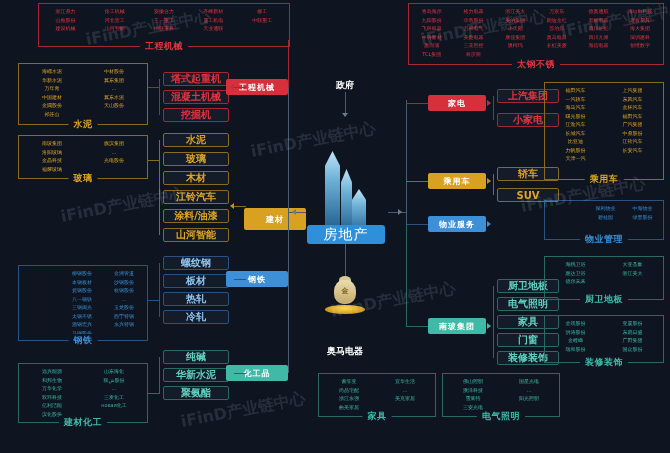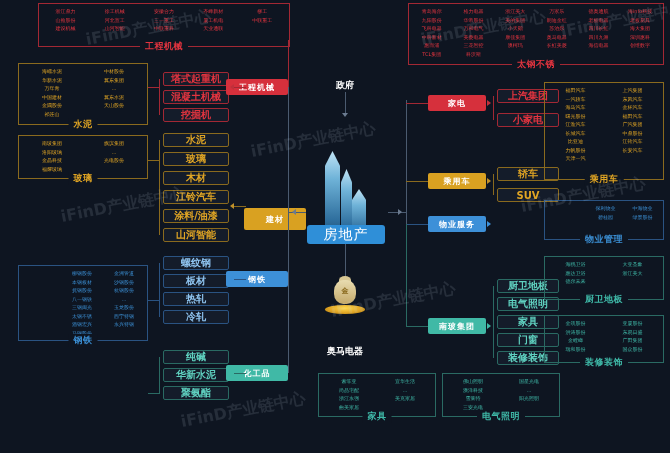--- a/index.html
+++ b/index.html
@@ -246,20 +246,36 @@
         <div class="gitem" style="width: 50%;">玉龙股份</div>
         <div class="gitem" style="width: 50%;">太钢不锈</div>
         <div class="gitem" style="width: 50%;">西宁特钢</div>
         <div class="gitem" style="width: 50%;">酒钢宏兴</div>
         <div class="gitem" style="width: 50%;">永兴特钢</div>
         <div class="gitem" style="width: 50%;">马钢股份</div>
       </div>
     <div class="gtitle">钢铁</div>
   </div>
 
+  <div class="grp t-teal" style="left:18px; top:363px; width:130px; height:60px;">
+    <div class="gbody" id="chm-body">
+        <div class="gitem" style="width: 50%;">远兴能源</div>
+        <div class="gitem" style="width: 50%;">山东海化</div>
+        <div class="gitem" style="width: 50%;">和邦生物</div>
+        <div class="gitem" style="width: 50%;">联ش股份</div>
+        <div class="gitem" style="width: 50%;">万华化学</div>
+        <div class="gitem" style="width: 50%;">...</div>
+        <div class="gitem" style="width: 50%;">双环科技</div>
+        <div class="gitem" style="width: 50%;">三友化工</div>
+        <div class="gitem" style="width: 50%;">亿利洁能</div>
+        <div class="gitem" style="width: 50%;">новая化工</div>
+        <div class="gitem" style="width: 50%;">滨化股份</div>
+      </div>
+    <div class="gtitle">建材化工</div>
+  </div>
 
   <div class="chip c-red" style="left:163px; top:72px;  width:66px; height:14px;">塔式起重机</div>
   <div class="chip c-red" style="left:163px; top:90px;  width:66px; height:14px;font-family:Liberation Mono, monospace;">混凝土机械</div>
   <div class="chip c-red" style="left:163px; top:108px; width:66px; height:14px;">挖掘机</div>
 
   <div class="chip c-gold" style="left:163px; top:133px; width:66px; height:14px;">水泥</div>
   <div class="chip c-gold" style="left:163px; top:152px; width:66px; height:14px;">玻璃</div>
   <div class="chip c-gold" style="left:163px; top:171px; width:66px; height:14px;">木材</div>
   <div class="chip c-gold" style="left:163px; top:190px; width:66px; height:14px;">江铃汽车</div>
   <div class="chip c-gold" style="left:163px; top:209px; width:66px; height:14px;">涂料/油漆</div>

